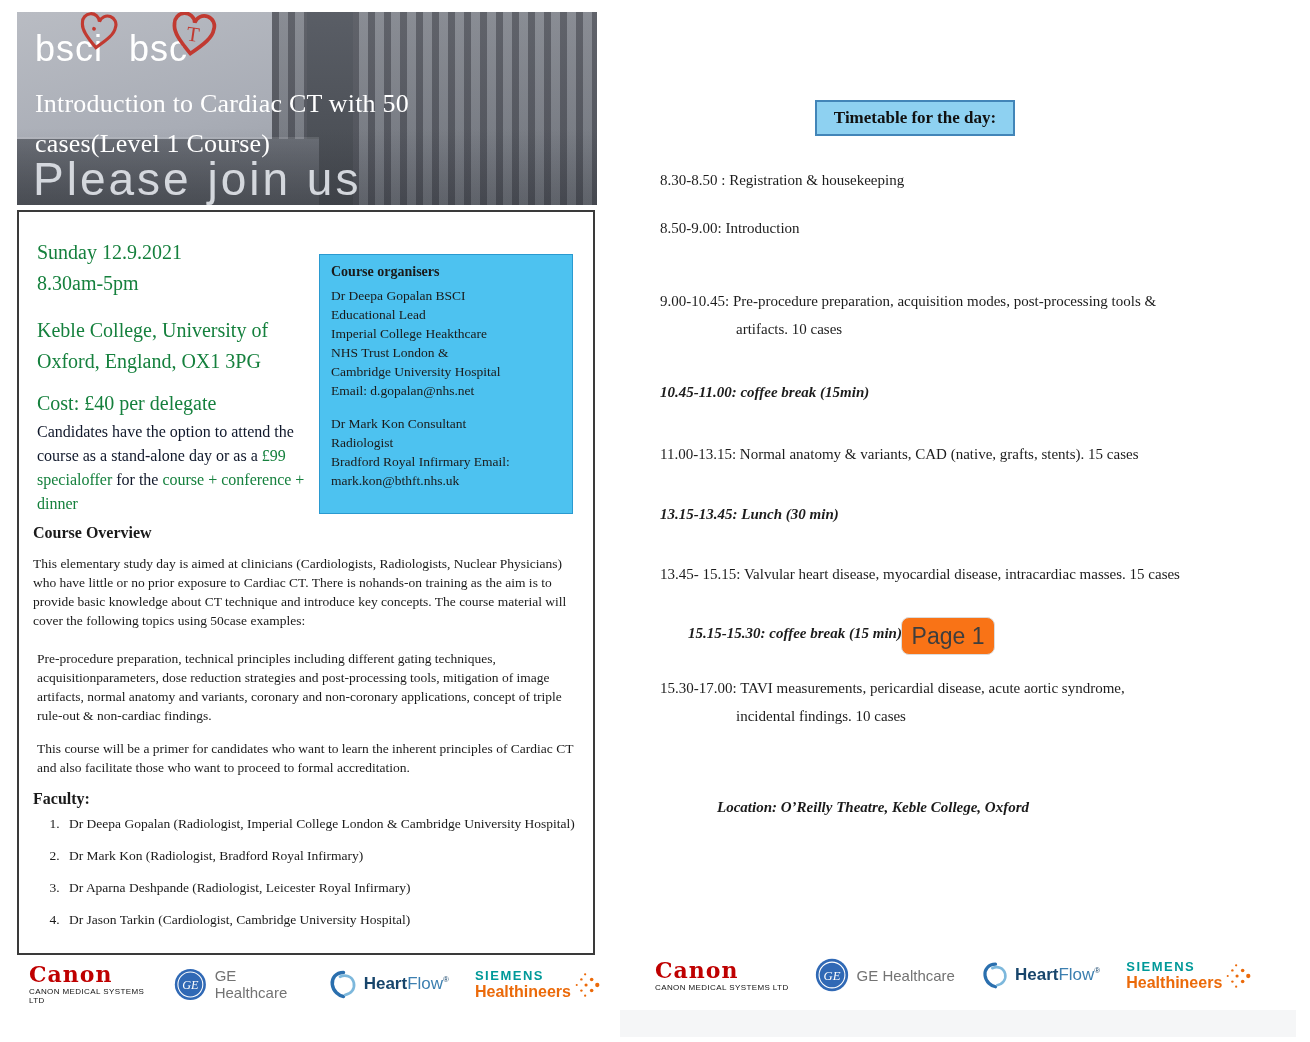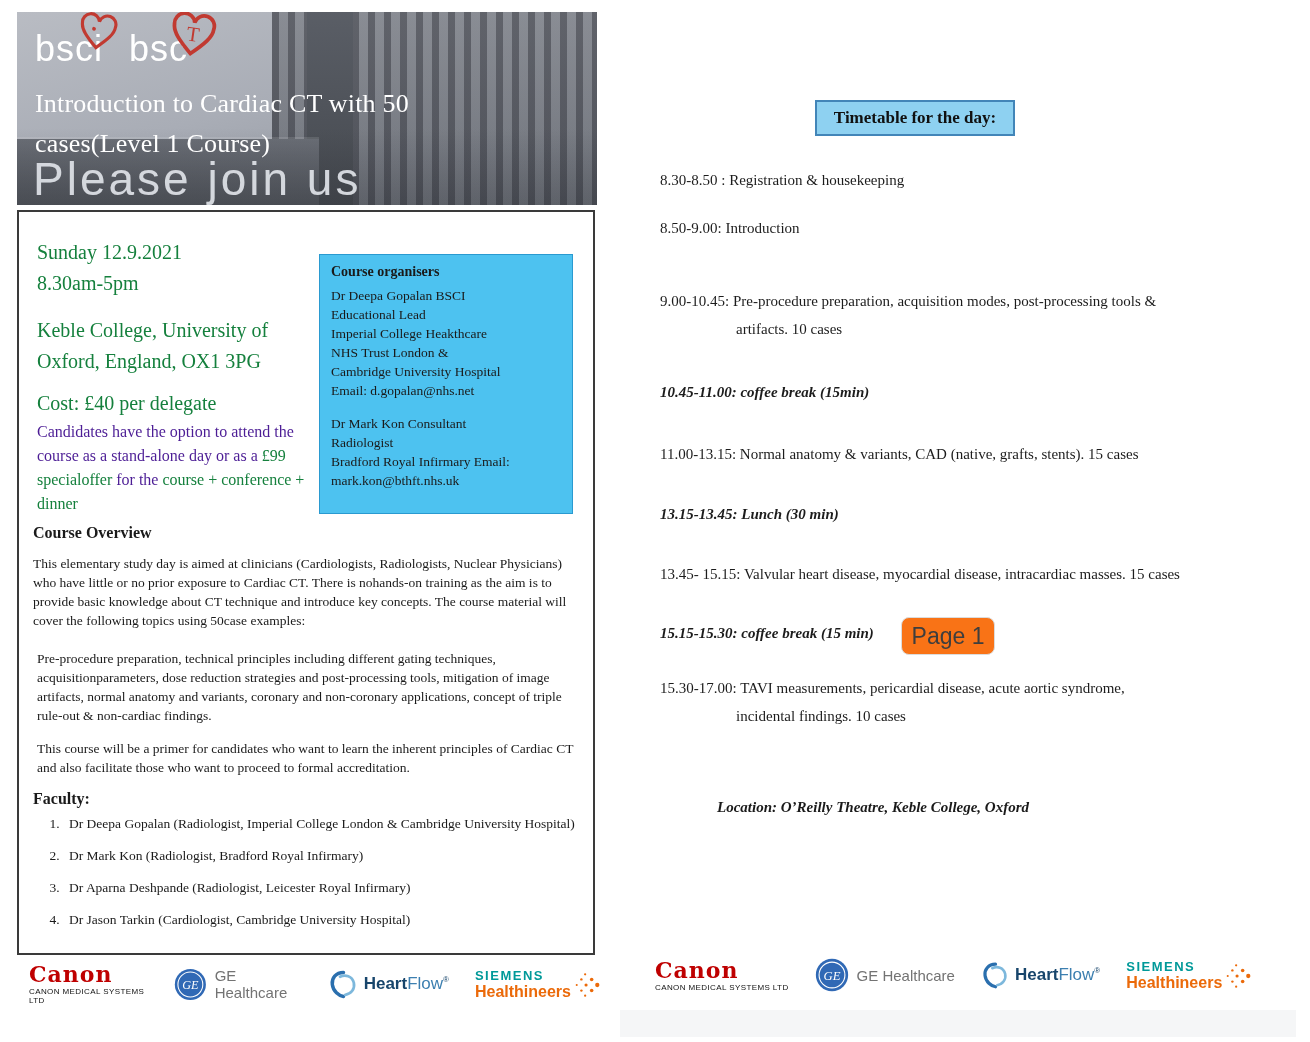--- a/index.html
+++ b/index.html
@@ -26,21 +26,21 @@
   .logo-unit { position:relative; }
   .logo-text { font-family:"Liberation Sans", sans-serif; font-weight:400; font-size:36px; color:#ffffff; letter-spacing:1px; }
   .heart-icon { position:absolute; right:-16px; top:-16px; transform:rotate(8deg); }
 
   .hero-title { position:absolute; left:18px; top:72px; font-size:26px; line-height:40px; color:#ffffff; font-weight:500; letter-spacing:0.2px; }
   .hero-tagline { position:absolute; left:16px; top:140px; font-family:"Liberation Sans", sans-serif; font-weight:300; font-size:46px; letter-spacing:3px; color:rgba(224,227,232,0.92); }
 
   
   .content-box { position:absolute; left:0; top:198px; width:578px; height:745px; border:2px solid #3a3a3a; background:#ffffff; }
   .red { color:#15803d; }
-  .blk { color:#4c1d95; }
+  .blk { color:#0f172a; }
   .date-block, .venue-block { position:absolute; left:18px; font-size:20px; line-height:31px; }
   .date-block { top:25px; }
   .venue-block { top:103px; }
   .cost-line { position:absolute; left:18px; top:180px; font-size:20px; }
   .cost-note { position:absolute; left:18px; top:208px; width:292px; font-size:16px; line-height:24px; }
 
   .organisers-box { position:absolute; left:300px; top:42px; width:254px; min-height:246px; background:#4dc2f0; border:1px solid #2a9ad0; padding:9px 11px; }
   .organisers-box h3 { font-size:14px; font-weight:bold; margin-bottom:6px; }
   .organisers-box p { font-size:13.5px; line-height:19px; margin-bottom:14px; }
 
@@ -198,21 +198,21 @@
   <div class="tt-entry" style="top:172px;">8.30-8.50 : Registration &amp; housekeeping</div>
   <div class="tt-entry" style="top:220px;">8.50-9.00: Introduction</div>
   <div class="tt-entry" style="top:293px;">
     <div>9.00-10.45: Pre-procedure preparation, acquisition modes, post-processing tools &amp;</div>
     <div class="line2">artifacts. 10 cases</div>
   </div>
   <div class="tt-entry tt-em" style="top:384px;">10.45-11.00: coffee break (15min)</div>
   <div class="tt-entry" style="top:446px;">11.00-13.15: Normal anatomy &amp; variants, CAD (native, grafts, stents). 15 cases</div>
   <div class="tt-entry tt-em" style="top:506px;">13.15-13.45: Lunch (30 min)</div>
   <div class="tt-entry" style="top:566px;">13.45- 15.15: Valvular heart disease, myocardial disease, intracardiac masses. 15 cases</div>
-  <div class="tt-entry tt-em" style="top:625px; width:270px;">15.15-15.30: coffee break (15 min)</div>
+  <div class="tt-entry tt-em" style="top:625px; width:270px;text-align:center;">15.15-15.30: coffee break (15 min)</div>
   <div class="tt-entry" style="top:680px;">
     <div>15.30-17.00: TAVI measurements, pericardial disease, acute aortic syndrome,</div>
     <div class="line2">incidental findings. 10 cases</div>
   </div>
 
   <div class="tt-location">Location: O’Reilly Theatre, Keble College, Oxford</div>
 
   <div class="page-badge">Page 1</div>
 
   <div class="sponsor-row right-footer">

